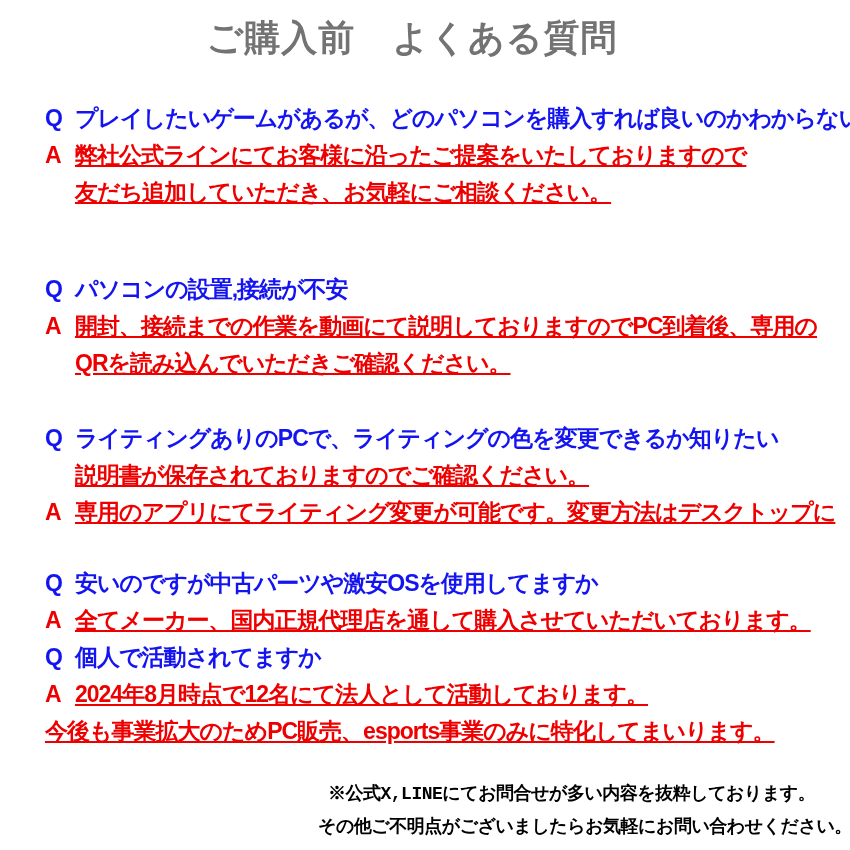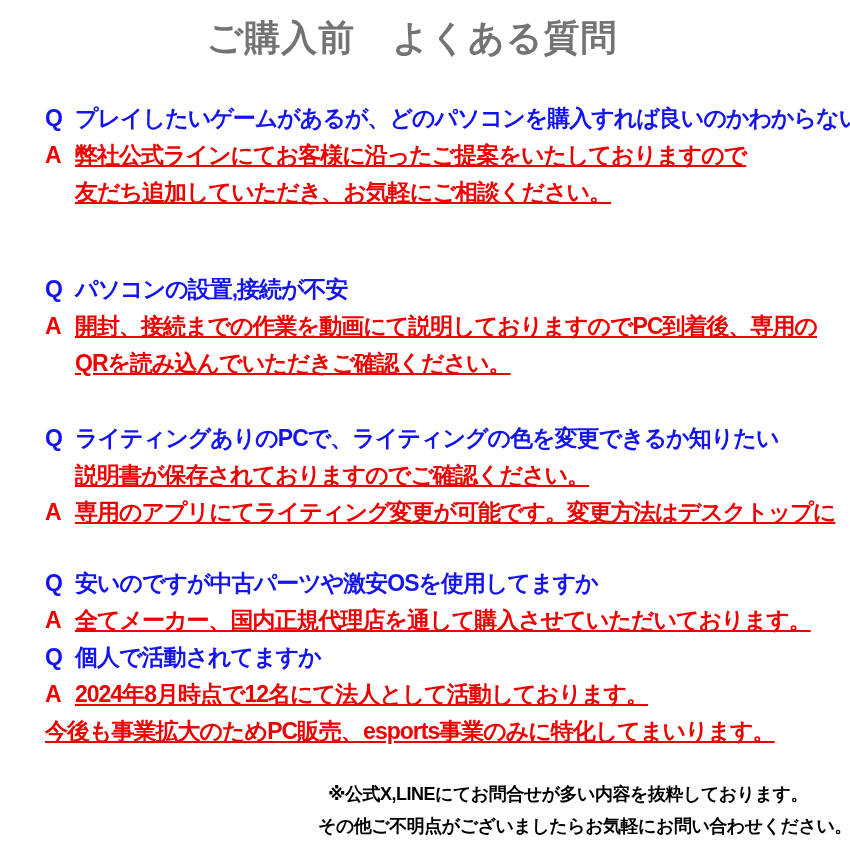--- a/index.html
+++ b/index.html
@@ -54,21 +54,21 @@
   .footer {
     margin-top: 28px;
     color: #000000;
   }
   .fline {
     font-size: 18px;
     line-height: 32px;
     letter-spacing: -0.5px;
     white-space: nowrap;
   }
-  .f1 { margin-left: 283px; }
+  .f1 { margin-left: 283px; font-family: Liberation Mono, monospace; }
   .f2 { margin-left: 273px; }
 </style>
 </head>
 <body>
 
 <div class="page">
 
   <h1 class="title">ご購入前　よくある質問</h1>
 
   <section class="qa qa-1">

